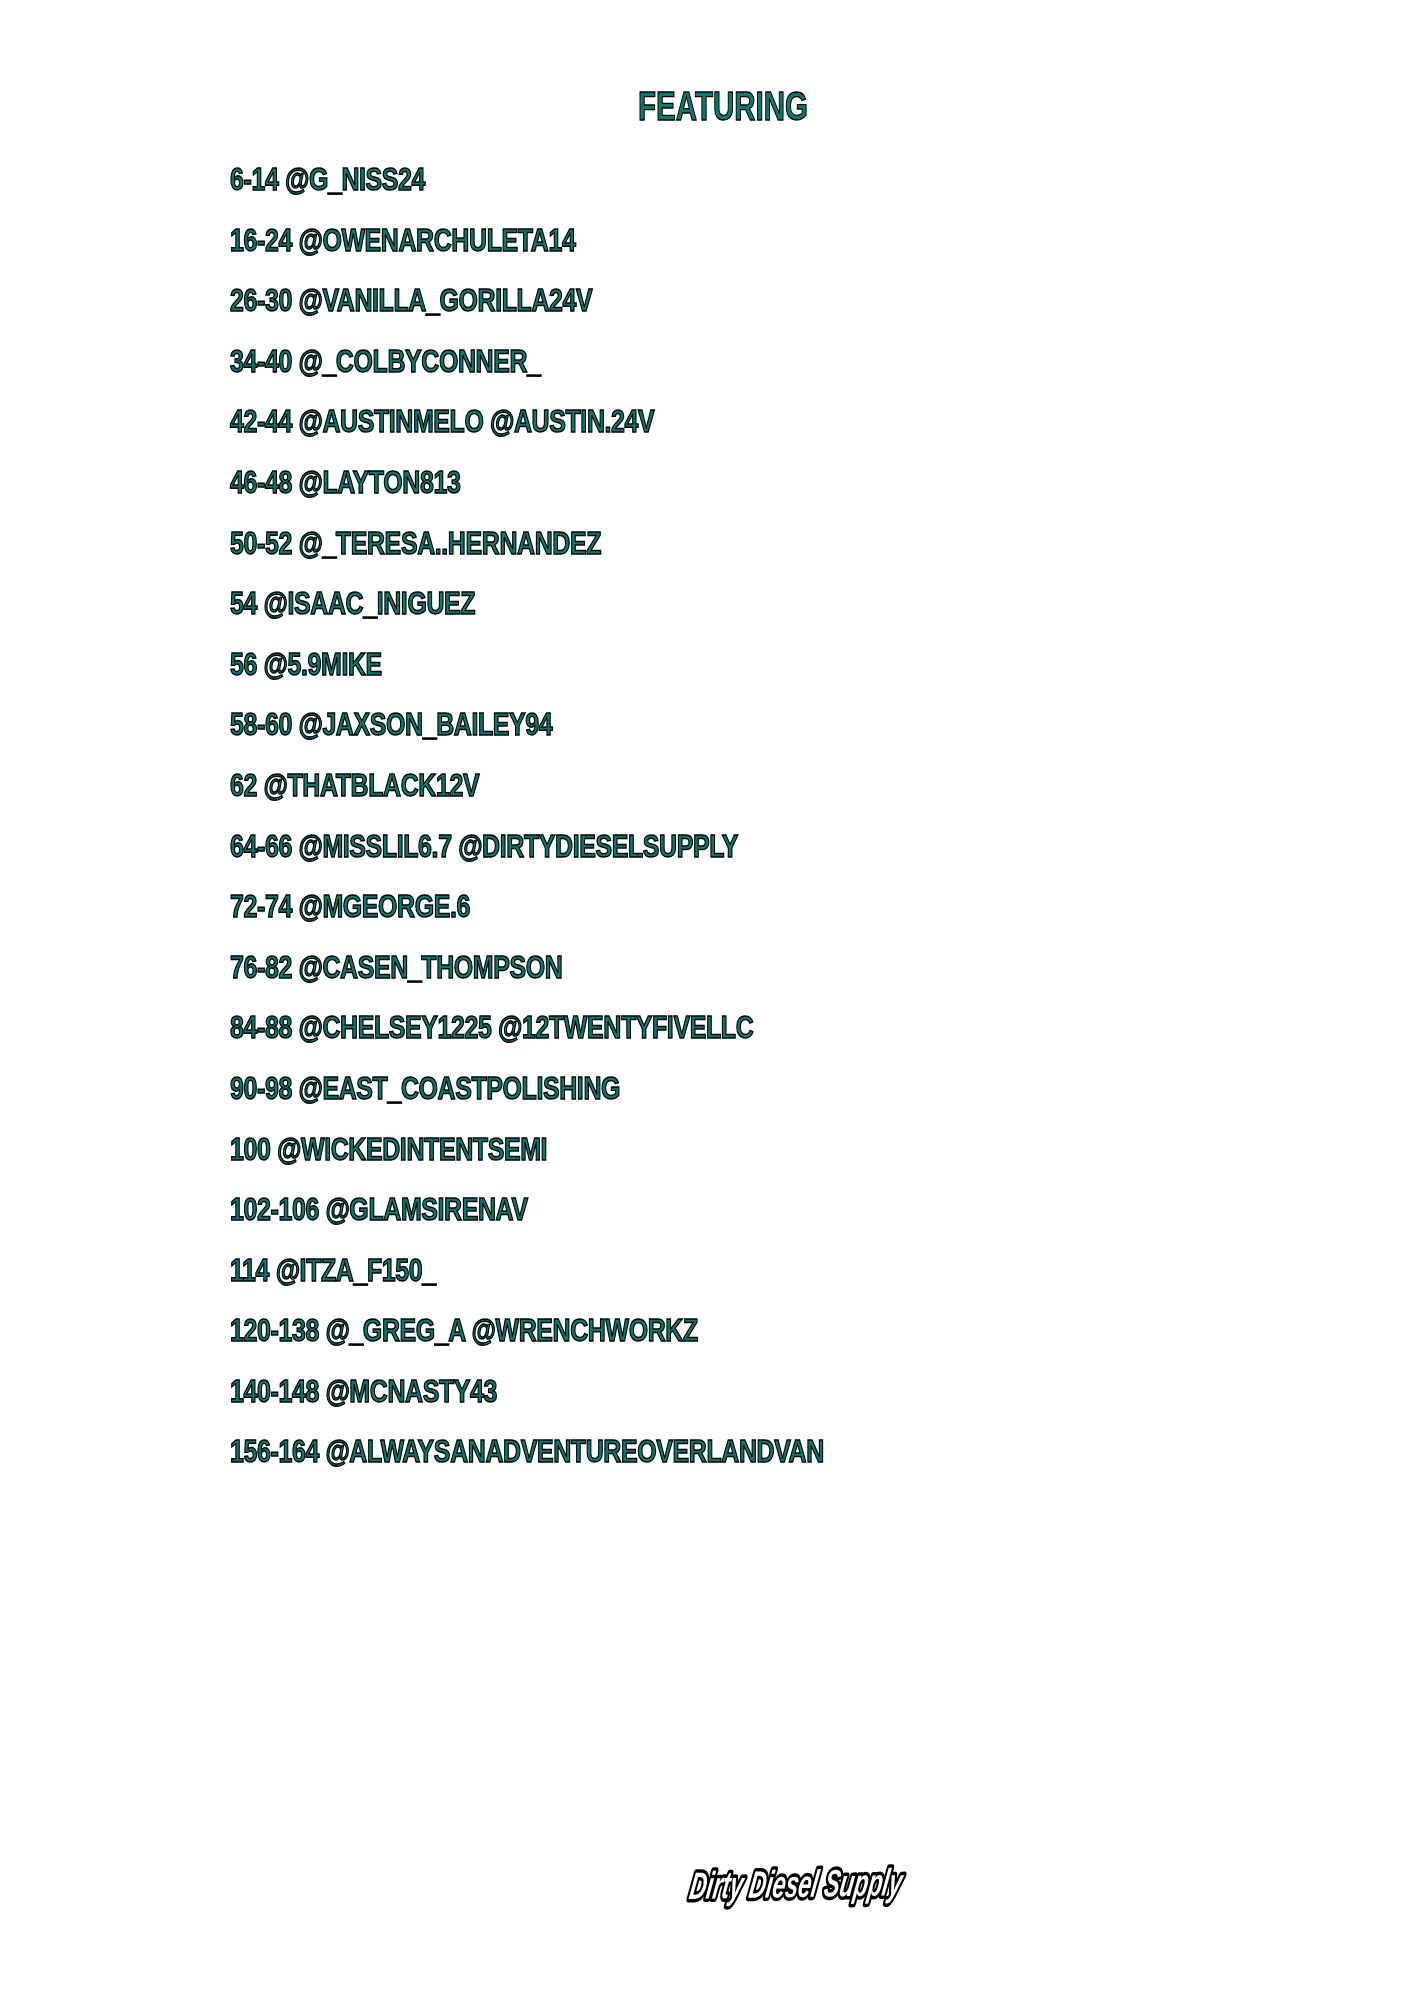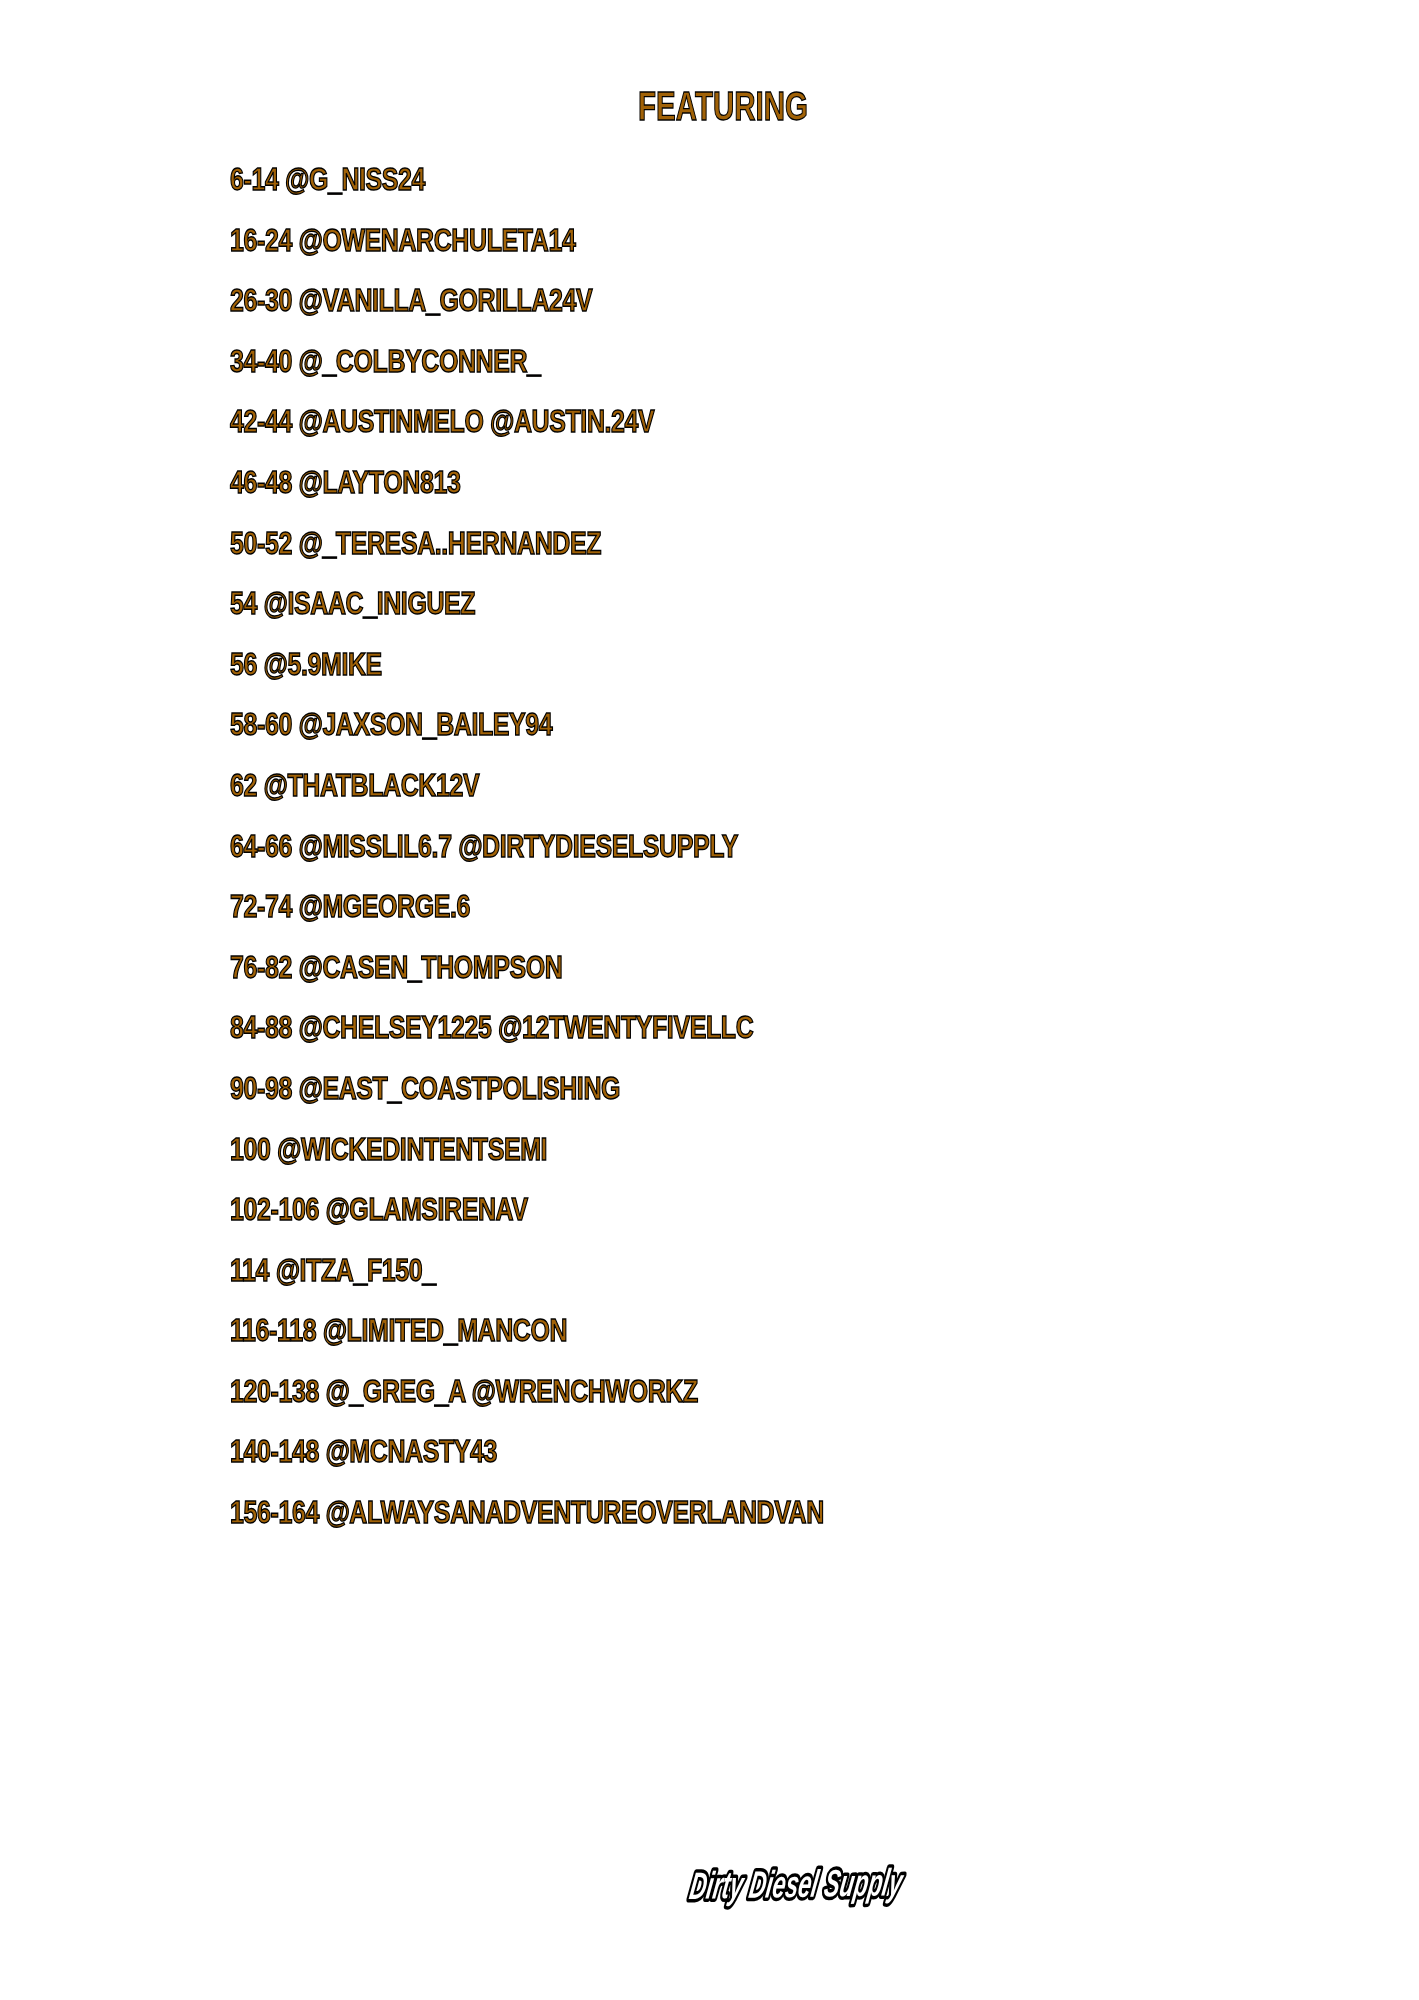--- a/index.html
+++ b/index.html
@@ -2,21 +2,21 @@
 <html><head>
 <meta charset="utf-8">
 <style>
   * { margin: 0; padding: 0; box-sizing: border-box; }
   html, body { background: #ffffff; }
   .page {
     position: relative;
     width: 1419px;
     height: 2000px;
     background: #ffffff;
-    color: #a16207;
+    color: #0f766e;
     font-family: "Liberation Sans", sans-serif;
     overflow: hidden;
   }
   .page-title {
     position: absolute;
     top: 86px;
     left: 0;
     width: 100%;
     text-align: center;
     font-size: 41px;
@@ -76,21 +76,20 @@
       <li class="entry"><span class="squeeze"><span>58-60</span> <span>@JAXSON_BAILEY94</span></span></li>
       <li class="entry"><span class="squeeze"><span>62</span> <span>@THATBLACK12V</span></span></li>
       <li class="entry"><span class="squeeze"><span>64-66</span> <span>@MISSLIL6.7 @DIRTYDIESELSUPPLY</span></span></li>
       <li class="entry"><span class="squeeze"><span>72-74</span> <span>@MGEORGE.6</span></span></li>
       <li class="entry"><span class="squeeze"><span>76-82</span> <span>@CASEN_THOMPSON</span></span></li>
       <li class="entry"><span class="squeeze"><span>84-88</span> <span>@CHELSEY1225 @12TWENTYFIVELLC</span></span></li>
       <li class="entry"><span class="squeeze"><span>90-98</span> <span>@EAST_COASTPOLISHING</span></span></li>
       <li class="entry"><span class="squeeze"><span>100</span> <span>@WICKEDINTENTSEMI</span></span></li>
       <li class="entry"><span class="squeeze"><span>102-106</span> <span>@GLAMSIRENAV</span></span></li>
       <li class="entry"><span class="squeeze"><span>114</span> <span>@ITZA_F150_</span></span></li>
-      <li class="entry"><span class="squeeze"><span>116-118</span> <span>@LIMITED_MANCON</span></span></li>
       <li class="entry"><span class="squeeze"><span>120-138</span> <span>@_GREG_A @WRENCHWORKZ</span></span></li>
       <li class="entry"><span class="squeeze"><span>140-148</span> <span>@MCNASTY43</span></span></li>
       <li class="entry"><span class="squeeze"><span>156-164</span> <span>@ALWAYSANADVENTUREOVERLANDVAN</span></span></li>
     </ul>
 
   <svg class="logo" width="244" height="66" viewBox="0 0 244 66" xmlns="http://www.w3.org/2000/svg">
     <g transform="rotate(-1 122 33) skewX(-10)">
       <text x="128" y="45" text-anchor="middle" font-family="'Liberation Sans', sans-serif" font-size="38" font-weight="bold" font-style="italic" fill="#ffffff" stroke="#000000" stroke-width="7" stroke-linejoin="round" paint-order="stroke" textLength="212" lengthAdjust="spacingAndGlyphs">Dirty Diesel Supply</text>
     </g>
   </svg>

